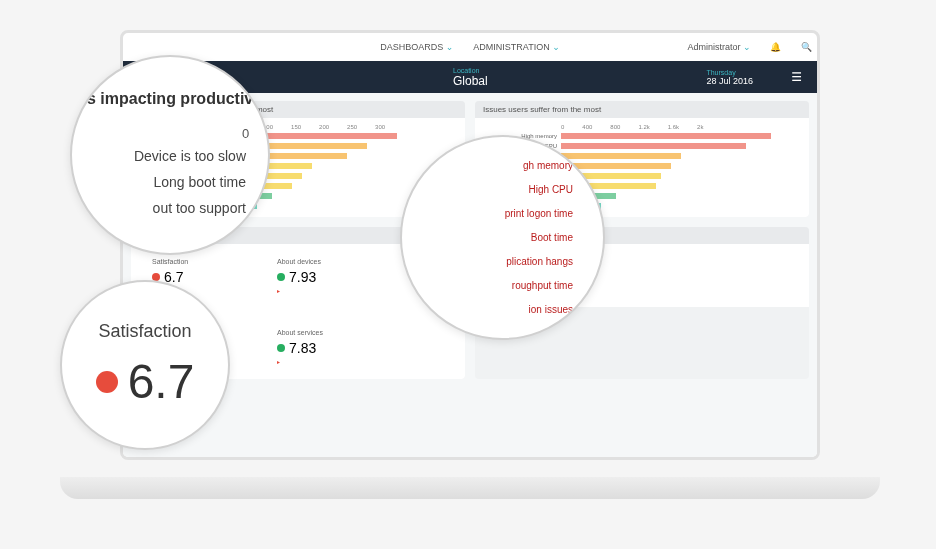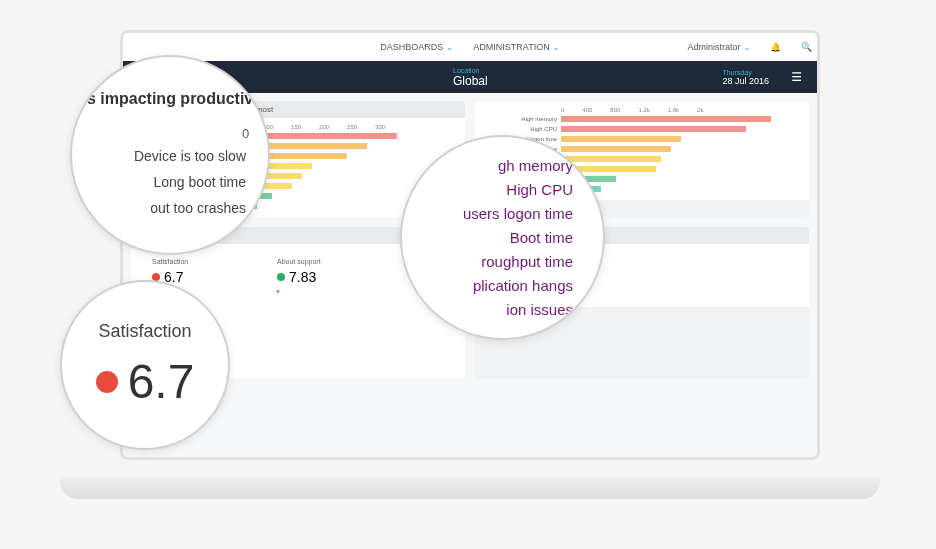--- a/index.html
+++ b/index.html
@@ -5,21 +5,21 @@
 *{box-sizing:border-box;margin:0;padding:0;font-family:Arial,sans-serif}
 body{background:#f5f5f5;width:936px;height:549px;position:relative;overflow:hidden}
 .laptop{position:absolute;top:30px;left:120px;width:700px;height:430px;background:#fff;border:3px solid #e0e0e0;border-radius:8px;overflow:hidden}
 .topnav{height:28px;display:flex;align-items:center;justify-content:center;gap:20px;font-size:9px;color:#555}
 .topnav .right{position:absolute;right:4px;display:flex;align-items:center;gap:20px;font-size:9px}
 .chev{color:#3bb4c1;font-size:9px}
 .subheader{height:32px;background:#1e2a3a;color:#fff;display:flex;align-items:center;font-size:8px;position:relative}
 .subheader .loc{position:absolute;left:330px}
 .subheader .loc .lbl{color:#3bb4c1;font-size:7px}
 .subheader .loc .val{font-size:12px}
-.subheader .date{position:absolute;right:48px;text-align:left}
+.subheader .date{position:absolute;right:64px;text-align:left}
 .subheader .date .lbl{color:#3bb4c1;font-size:7px}
 .subheader .date .val{font-size:9px}
 .subheader .burger{position:absolute;right:15px;font-size:12px}
 .content{padding:8px;background:#f5f7f8;height:370px}
 .row{display:flex;gap:10px;margin-bottom:10px}
 .card{background:#f0f2f3;border-radius:4px;overflow:hidden;flex:1}
 .card-h{background:#e8eaec;font-size:8px;color:#555;padding:4px 8px}
 .card-b{background:#fff;padding:6px;position:relative}
 .axis{display:flex;font-size:6px;color:#888;margin-left:80px;gap:18px}
 .barrow{display:flex;align-items:center;height:9px;margin:1px 0}
@@ -41,21 +41,21 @@
 .d-orange{background:#f39c12}
 
 .lens{position:absolute;background:#fff;border:2px solid #d0d0d0;border-radius:50%;box-shadow:0 2px 8px rgba(0,0,0,.1);overflow:hidden;display:flex;flex-direction:column;justify-content:center}
 .lens1{top:55px;left:70px;width:200px;height:200px;padding-left:15px}
 .lens1 .ttl{font-size:16px;font-weight:bold;color:#333;margin-bottom:18px;white-space:nowrap}
 .lens1 .zero{font-size:13px;color:#555;margin-left:155px;margin-bottom:2px}
 .lens1 ul{list-style:none}
 .lens1 li{font-size:14px;color:#444;text-align:right;padding-right:22px;line-height:26px;white-space:nowrap}
 .lens2{top:135px;left:400px;width:205px;height:205px}
 .lens2 ul{list-style:none;text-align:right;padding-right:30px}
-.lens2 li{font-size:15px;color:#701a75;line-height:24px;white-space:nowrap}
+.lens2 li{font-size:10px;color:#b91c1c;line-height:24px;white-space:nowrap}
 .lens3{top:280px;left:60px;width:170px;height:170px;text-align:center;align-items:center}
 .lens3 .ttl{font-size:18px;color:#444;margin-bottom:12px}
 .lens3 .big{font-size:48px;color:#333;display:flex;align-items:center;gap:10px}
 .lens3 .bigdot{width:22px;height:22px;border-radius:50%;background:#e74c3c}
 .laptop-base{position:absolute;bottom:50px;left:60px;width:820px;height:22px;background:linear-gradient(#eee,#ddd);border-radius:0 0 18px 18px}
 .delta .up{color:#e74c3c}
 </style>
 </head>
 <body>
 
@@ -124,20 +124,21 @@
                 <div class="bar c-green" style="width:55px"></div>
               </div>
               <div class="barrow">
                 <div class="barlbl">Laptop too heavy</div>
                 <div class="bar c-teal" style="width:40px"></div>
               </div>
             </div>
        </div>
      </div>
      <div class="card">
+       <div class="card-h">Issues users suffer from the most</div>
        <div class="card-b">
          <div class="axis" id="ax2">
               <span>0</span>
               <span>400</span>
               <span>800</span>
               <span>1.2k</span>
               <span>1.6k</span>
               <span>2k</span>
             </div>
          <div id="bars2">
@@ -184,20 +185,28 @@
             <div class="metrics" id="mL">
               <div class="metric">
                 <div class="mlbl">Satisfaction</div>
                 <div class="mval">
                   <span class="dot d-red"></span>
                   <span>6.7</span>
                 </div>
                 <div class="delta"><span class="up"></span></div>
               </div>
               <div class="metric">
+                <div class="mlbl">About devices</div>
+                <div class="mval">
+                  <span class="dot d-green"></span>
+                  <span>7.93</span>
+                </div>
+                <div class="delta"><span class="up">▸</span></div>
+              </div>
+              <div class="metric">
                 <div class="mlbl">About support</div>
                 <div class="mval">
                   <span class="dot d-green"></span>
                   <span>7.83</span>
                 </div>
                 <div class="delta"><span class="up">▸</span></div>
               </div>
               <div class="metric">
                 <div class="mlbl">About services</div>
                 <div class="mval">
@@ -228,31 +237,31 @@
  </div>
 </div>
 <div class="laptop-base"></div>
 
 <div class="lens lens1">
   <div class="ttl">s impacting productivity</div>
   <div class="zero">0</div>
   <ul id="l1">
       <li>Device is too slow</li>
       <li>Long boot time</li>
-      <li>out too crashes</li>
+      <li>out too support</li>
     </ul>
 </div>
 <div class="lens lens2">
   <ul id="l2">
       <li>gh memory</li>
       <li>High CPU</li>
-      <li>users logon time</li>
+      <li>print logon time</li>
       <li>Boot time</li>
+      <li>plication hangs</li>
       <li>roughput time</li>
-      <li>plication hangs</li>
       <li>ion issues</li>
     </ul>
 </div>
 <div class="lens lens3">
   <div class="ttl">Satisfaction</div>
   <div class="big">
     <span class="bigdot"></span>
     <span>6.7</span>
   </div>
 </div>

